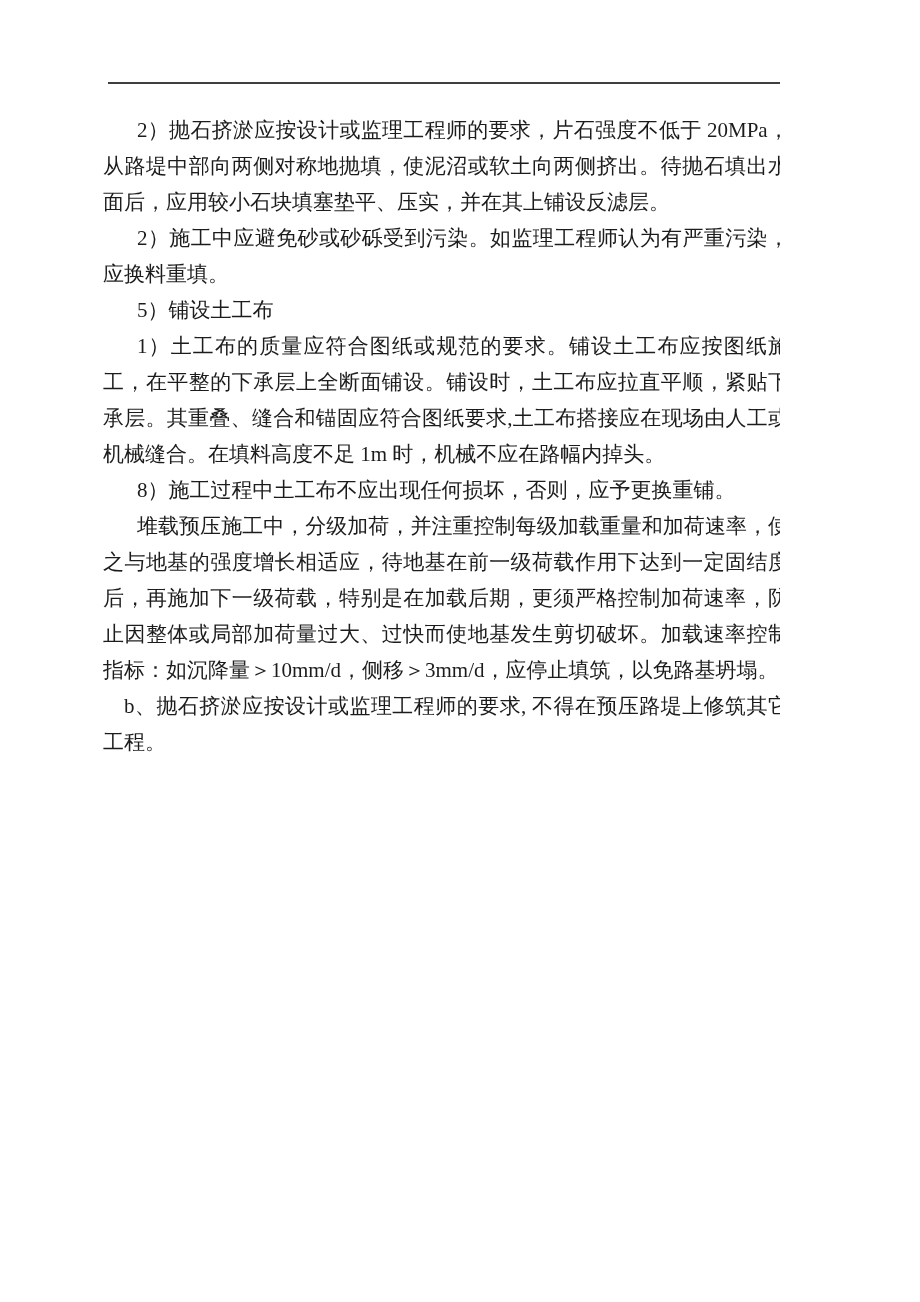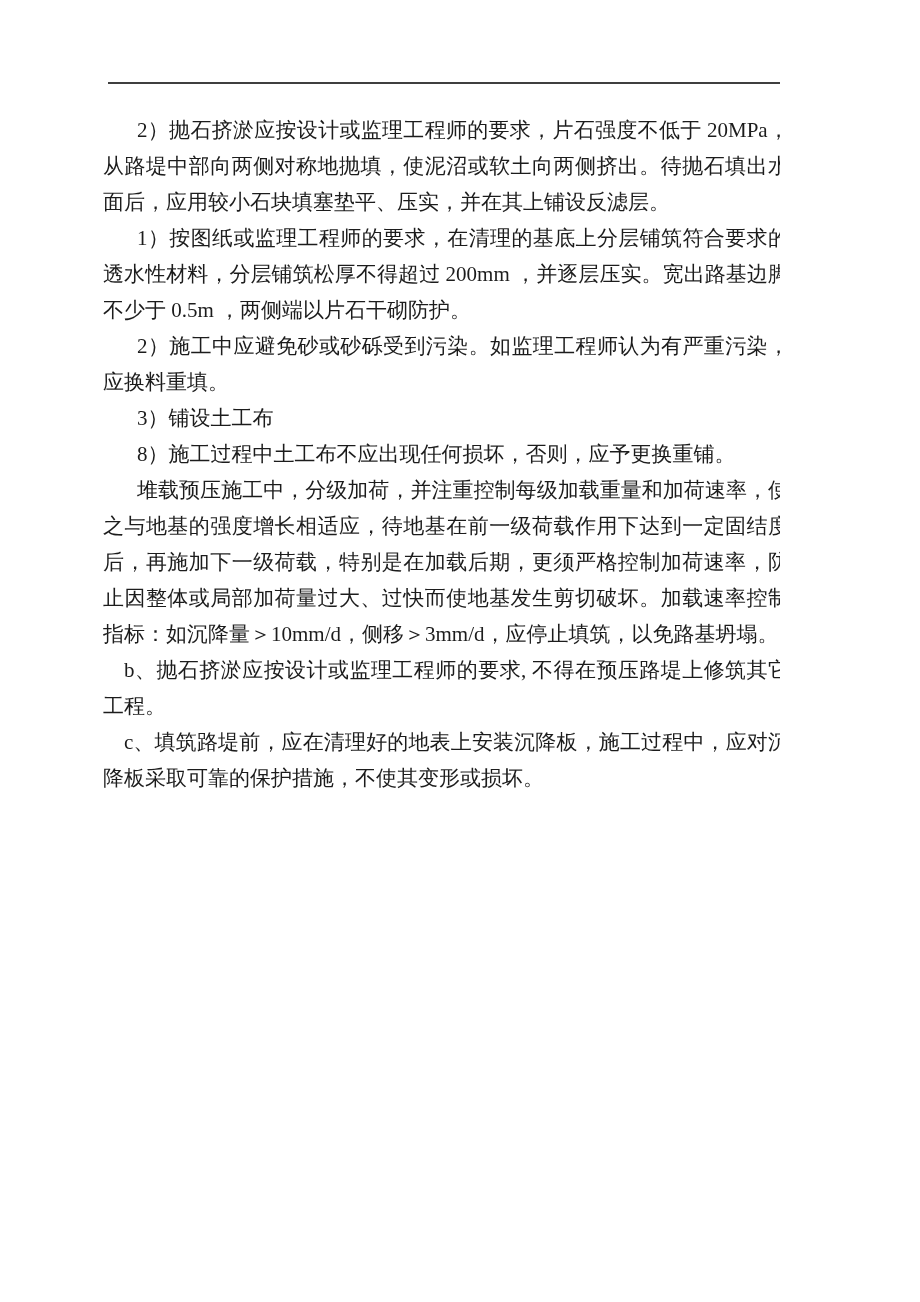--- a/index.html
+++ b/index.html
@@ -48,22 +48,21 @@
 </style>
 </head>
 <body>
 
 <div class="page">
 
   <div class="header-rule"></div>
 
   <div class="content">
     <p class="ind-std">2）抛石挤淤应按设计或监理工程师的要求，片石强度不低于 20MPa，从路堤中部向两侧对称地抛填，使泥沼或软土向两侧挤出。待抛石填出水面后，应用较小石块填塞垫平、压实，并在其上铺设反滤层。</p>
-    <p class="ind-std">1）按图纸或监理工程师的要求，在清理的基底上分层铺筑符合要求的透水性材料，分层铺筑松厚不得超过 200mm ，并逐层压实。宽出路基边脚不少于 0.5m ，两侧端以片石干砌防护。</p>
     <p class="ind-std">2）施工中应避免砂或砂砾受到污染。如监理工程师认为有严重污染，应换料重填。</p>
-    <p class="ind-std">3）铺设土工布</p>
+    <p class="ind-std">5）铺设土工布</p>
+    <p class="ind-std">1）土工布的质量应符合图纸或规范的要求。铺设土工布应按图纸施工，在平整的下承层上全断面铺设。铺设时，土工布应拉直平顺，紧贴下承层。其重叠、缝合和锚固应符合图纸要求,土工布搭接应在现场由人工或机械缝合。在填料高度不足 1m 时，机械不应在路幅内掉头。</p>
     <p class="ind-std">8）施工过程中土工布不应出现任何损坏，否则，应予更换重铺。</p>
     <p class="ind-std">堆载预压施工中，分级加荷，并注重控制每级加载重量和加荷速率，使之与地基的强度增长相适应，待地基在前一级荷载作用下达到一定固结度后，再施加下一级荷载，特别是在加载后期，更须严格控制加荷速率，防止因整体或局部加荷量过大、过快而使地基发生剪切破坏。加载速率控制指标：如沉降量＞10mm/d，侧移＞3mm/d，应停止填筑，以免路基坍塌。</p>
     <p class="ind-abc">b、抛石挤淤应按设计或监理工程师的要求, 不得在预压路堤上修筑其它工程。</p>
-    <p class="ind-abc">c、填筑路堤前，应在清理好的地表上安装沉降板，施工过程中，应对沉降板采取可靠的保护措施，不使其变形或损坏。</p>
   </div>
 
 </div>
 
 </body></html>

